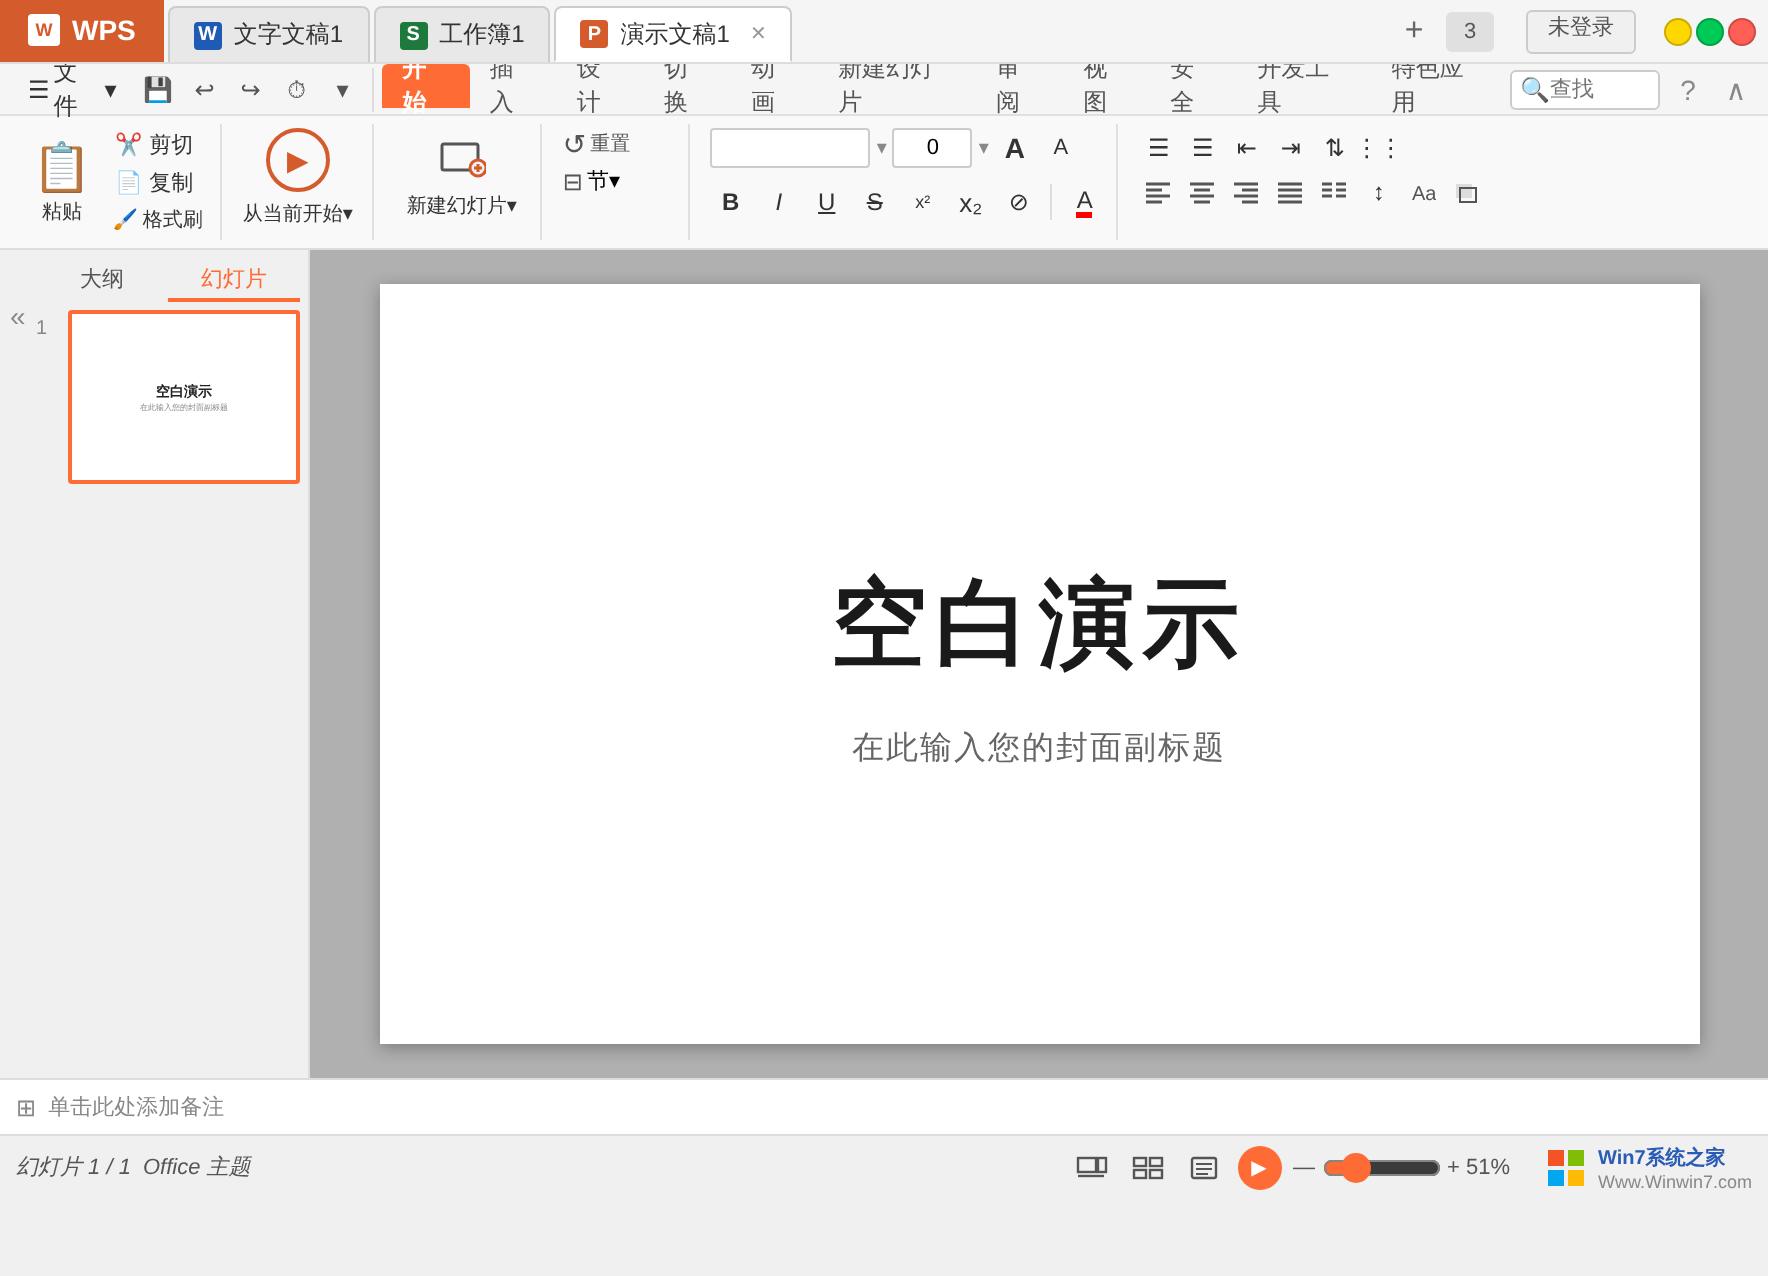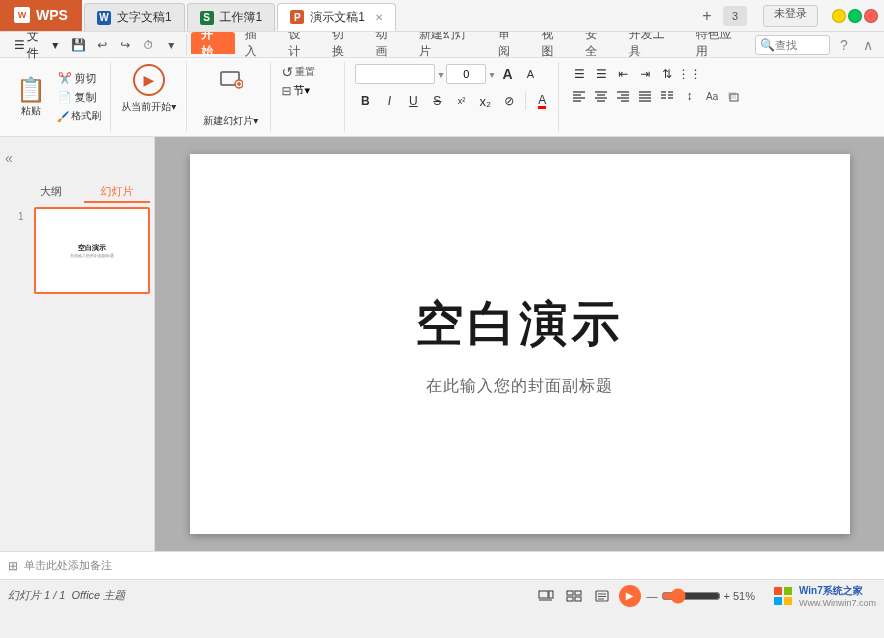--- a/index.html
+++ b/index.html
@@ -245,21 +245,21 @@
     .rbtn-lg {
       display: flex;
       flex-direction: column;
       align-items: center;
       padding: 2px 6px;
       cursor: pointer;
       border-radius: 3px;
       min-width: 40px;
       font-size: 10px;
       color: #333;
-      gap: 20px;
+      gap: 2px;
     }
     .rbtn-lg-icon {
       width: 28px;
       height: 28px;
       display: flex;
       align-items: center;
       justify-content: center;
       font-size: 18px;
     }
 
@@ -411,21 +411,20 @@
     .panel-tab {
       flex: 1;
       height: 22px;
       display: flex;
       align-items: center;
       justify-content: center;
       font-size: 11px;
       cursor: pointer;
       color: #555;
       border-bottom: 2px solid transparent;
-      margin-top: 40px;
     }
     .panel-tab.active {
       color: #ff6b35;
       border-bottom: 2px solid #ff6b35;
     }
 
     
     .slide-thumb-wrap {
       display: flex;
       gap: 4px;

